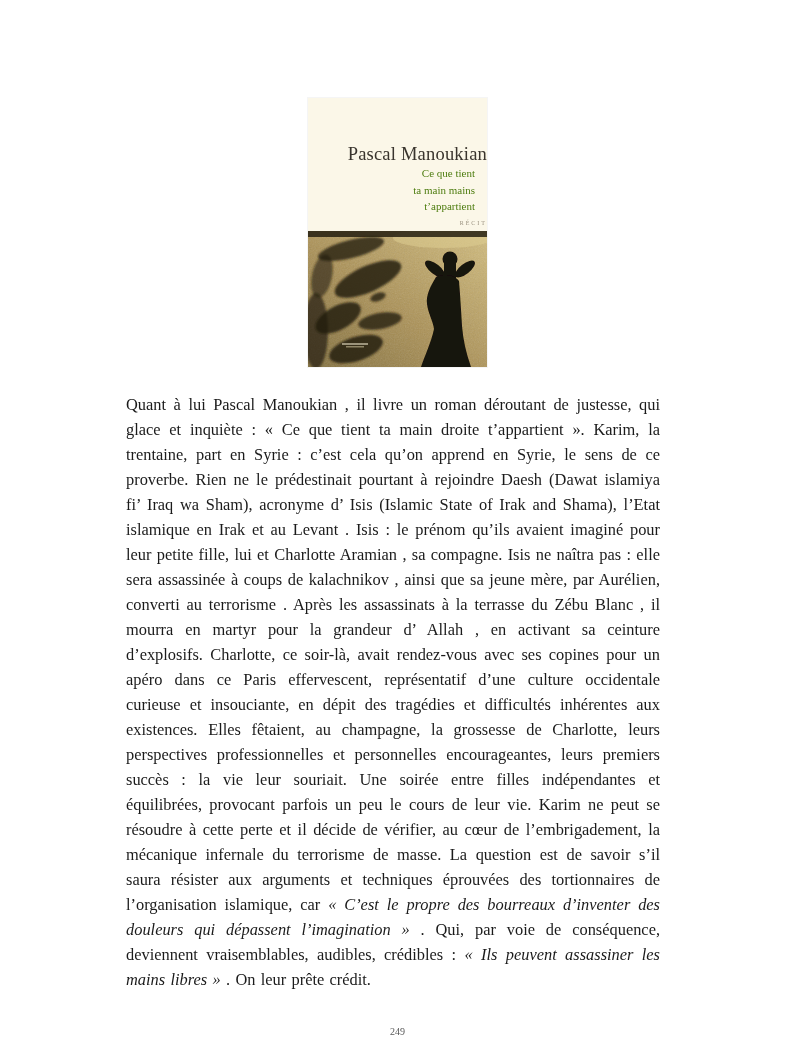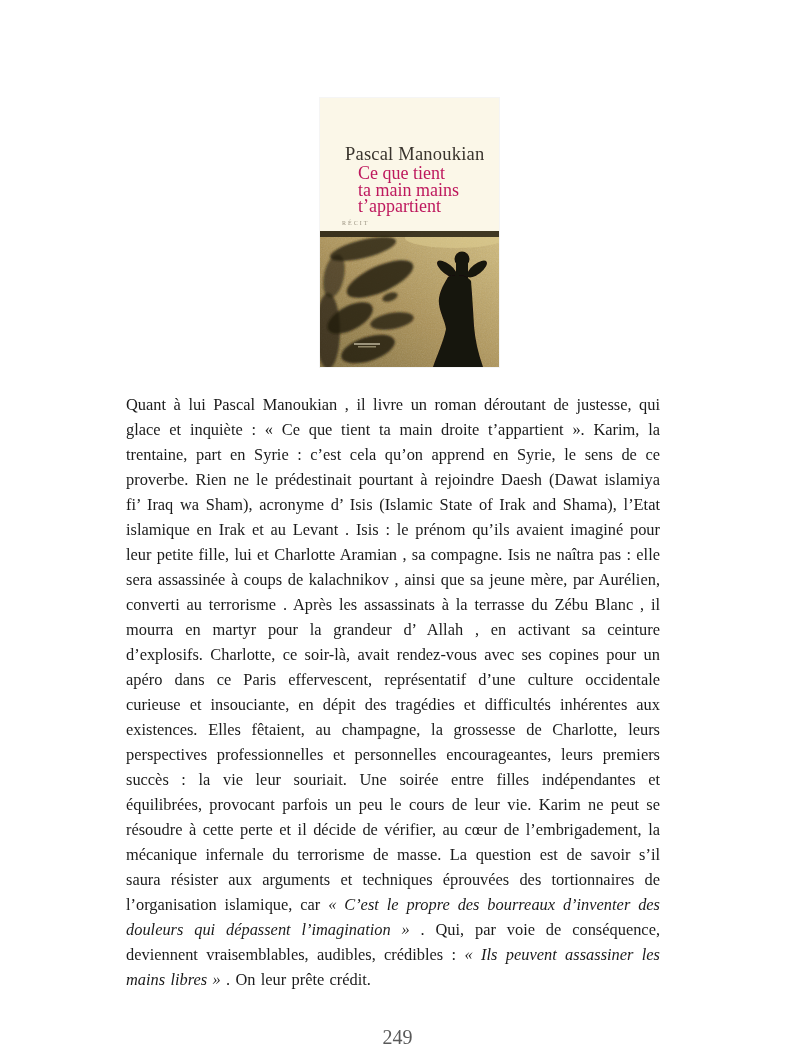--- a/index.html
+++ b/index.html
@@ -8,45 +8,46 @@
     width: 795px;
     height: 1063px;
     background: #ffffff;
     font-family: "Liberation Serif", serif;
     overflow: hidden;
   }
 
   
   .cover {
     position: absolute;
-    left: 320px;
+    left: 308px;
     top: 98px;
     width: 179px;
     height: 269px;
     box-shadow: 0 0 0 1px rgba(0,0,0,0.04);
+    text-align: right;
   }
   .cover-top {
     width: 179px;
     height: 133px;
     background: #fbf7e8;
     overflow: hidden;
   }
   .cover-author {
     margin: 46px 0 0 25px;
     font-size: 18.5px;
     line-height: 20px;
     color: #39342d;
     letter-spacing: 0.2px;
     white-space: nowrap;
   }
   .cover-title {
-    margin: 1px 4px 0 38px;
-    font-size: 18px;
+    margin: 1px 12px 0 38px;
+    font-size: 11px;
     line-height: 16.5px;
-    color: #be185d;
+    color: #4d7c0f;
   }
   .cover-genre {
     margin: 5px 0 0 22px;
     font-size: 6px;
     letter-spacing: 2px;
     text-transform: uppercase;
     color: #9a9280;
   }
   .cover-photo-wrap {
     width: 179px;
@@ -69,21 +70,21 @@
   .text-block p { margin: 0 8px 15px 0; }
   .text-block .it { font-style: italic; }
 
   
   .page-number {
     position: absolute;
     left: 0;
     top: 1026px;
     width: 795px;
     text-align: center;
-    font-size: 20px;
+    font-size: 10px;
     color: #595959;
   }
 </style>
 </head>
 <body>
 
 <div class="page">
 
   <div class="cover">
     <div class="cover-top">

